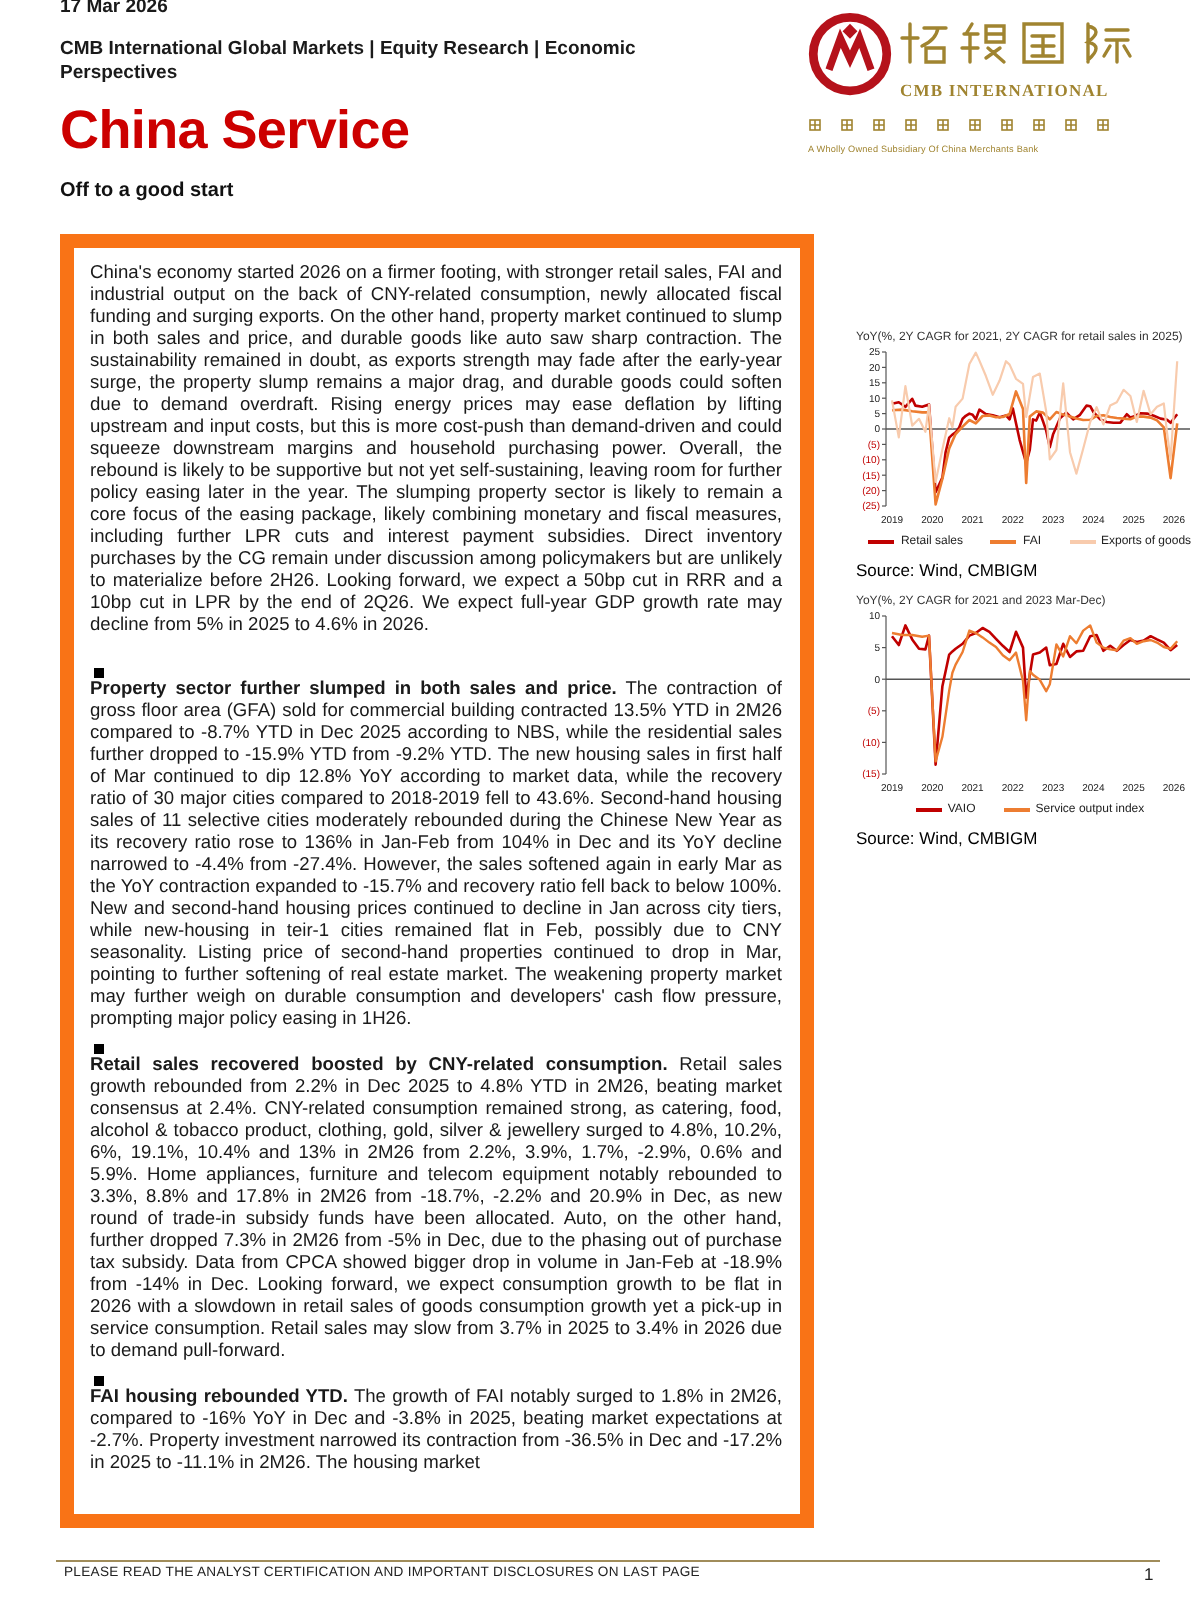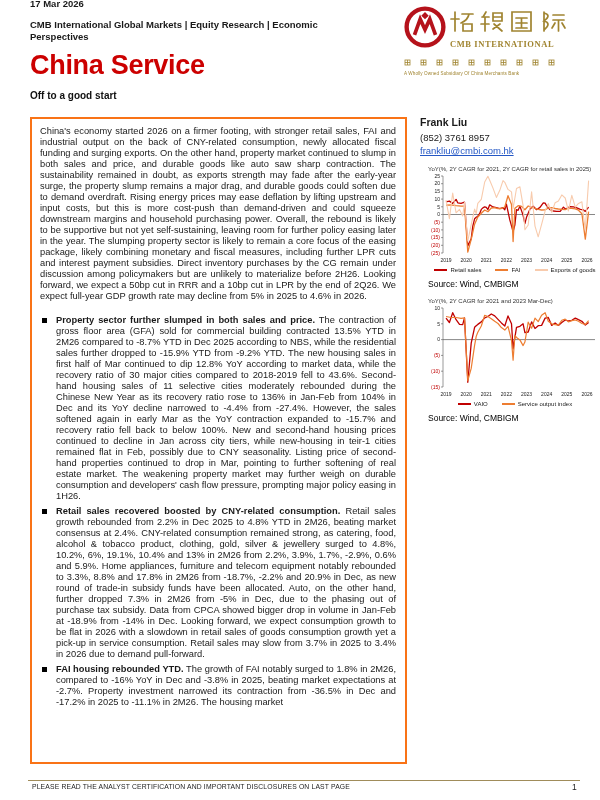--- a/index.html
+++ b/index.html
@@ -13,24 +13,24 @@
   .logo-top{display:flex;align-items:center;}
   .logo-right{margin-left:4px;}
   .logo-en{font-family:"Liberation Serif","DejaVu Serif",serif;font-size:8.5px;font-weight:bold;
            color:#a08430;letter-spacing:0.6px;margin-top:1px;}
   .logo-sub-en{font-size:4.6px;color:#a08430;margin-top:1px;letter-spacing:0.1px;}
 
   .title{position:absolute;left:30px;top:50px;margin:0;font-size:27px;font-weight:bold;color:#cc0000;letter-spacing:-0.3px;}
   .subtitle{position:absolute;left:30px;top:90px;margin:0;font-size:10px;font-weight:bold;color:#111;}
 
   .main-box{position:absolute;left:30px;top:117px;width:377px;height:647px;box-sizing:border-box;
-            border:2px solid #f97316;padding:7px 9px 4px 8px;
+            border:7px solid #f97316;padding:7px 9px 4px 8px;
             font-size:9.3px;line-height:11px;text-align:justify;overflow:hidden;}
   .summary{margin:0 0 13px 0;}
-  .bullet{display:flex;margin-bottom:4px;}
+  .bullet{display:flex;margin-bottom:4px;flex-direction:column;}
   .marker{flex:0 0 5px;width:5px;height:5px;background:#000;margin:3px 9px 0 2px;}
   .btext{flex:1;}
   .btext b{font-weight:bold;}
 
   .analyst{position:absolute;left:420px;top:116px;width:170px;}
   .analyst-name{font-size:10.5px;font-weight:bold;}
   .analyst-phone{font-size:9.5px;margin-top:4px;}
   .analyst-email{font-size:9.5px;margin-top:2px;}
   .analyst-email a{color:#2457c5;text-decoration:underline;}
 
@@ -126,25 +126,20 @@
       <span class="marker"></span>
       <div class="btext"><b>Retail sales recovered boosted by CNY-related consumption.</b> <span>Retail sales growth rebounded from 2.2% in Dec 2025 to 4.8% YTD in 2M26, beating market consensus at 2.4%. CNY-related consumption remained strong, as catering, food, alcohol &amp; tobacco product, clothing, gold, silver &amp; jewellery surged to 4.8%, 10.2%, 6%, 19.1%, 10.4% and 13% in 2M26 from 2.2%, 3.9%, 1.7%, -2.9%, 0.6% and 5.9%. Home appliances, furniture and telecom equipment notably rebounded to 3.3%, 8.8% and 17.8% in 2M26 from -18.7%, -2.2% and 20.9% in Dec, as new round of trade-in subsidy funds have been allocated. Auto, on the other hand, further dropped 7.3% in 2M26 from -5% in Dec, due to the phasing out of purchase tax subsidy. Data from CPCA showed bigger drop in volume in Jan-Feb at -18.9% from -14% in Dec. Looking forward, we expect consumption growth to be flat in 2026 with a slowdown in retail sales of goods consumption growth yet a pick-up in service consumption. Retail sales may slow from 3.7% in 2025 to 3.4% in 2026 due to demand pull-forward.</span></div>
     </div>
 
     <div class="bullet">
       <span class="marker"></span>
       <div class="btext"><b>FAI housing rebounded YTD.</b> <span>The growth of FAI notably surged to 1.8% in 2M26, compared to -16% YoY in Dec and -3.8% in 2025, beating market expectations at -2.7%. Property investment narrowed its contraction from -36.5% in Dec and -17.2% in 2025 to -11.1% in 2M26. The housing market</span></div>
     </div>
   </div>
 
-  <div class="analyst">
-    <div class="analyst-name">Frank Liu</div>
-    <div class="analyst-phone">(852) 3761 8957</div>
-    <div class="analyst-email"><a href="#">frankliu@cmbi.com.hk</a></div>
-  </div>
 
   <div class="chart-block chart-a">
     <div class="chart-title">YoY(%, 2Y CAGR for 2021, 2Y CAGR for retail sales in 2025)</div>
     <div class="chart-canvas"><svg width="172" height="90" viewBox="0 0 172 90">
           <line x1="15" y1="3" x2="15" y2="80" stroke="#555" stroke-width="0.6"></line>
           <line x1="13" y1="3" x2="15" y2="3" stroke="#555" stroke-width="0.6"></line>
           <text x="12" y="4.7" text-anchor="end" font-size="5" fill="#222">25</text>
           <line x1="13" y1="10.7" x2="15" y2="10.7" stroke="#555" stroke-width="0.6"></line>
           <text x="12" y="12.399999999999999" text-anchor="end" font-size="5" fill="#222">20</text>
           <line x1="13" y1="18.4" x2="15" y2="18.4" stroke="#555" stroke-width="0.6"></line>

